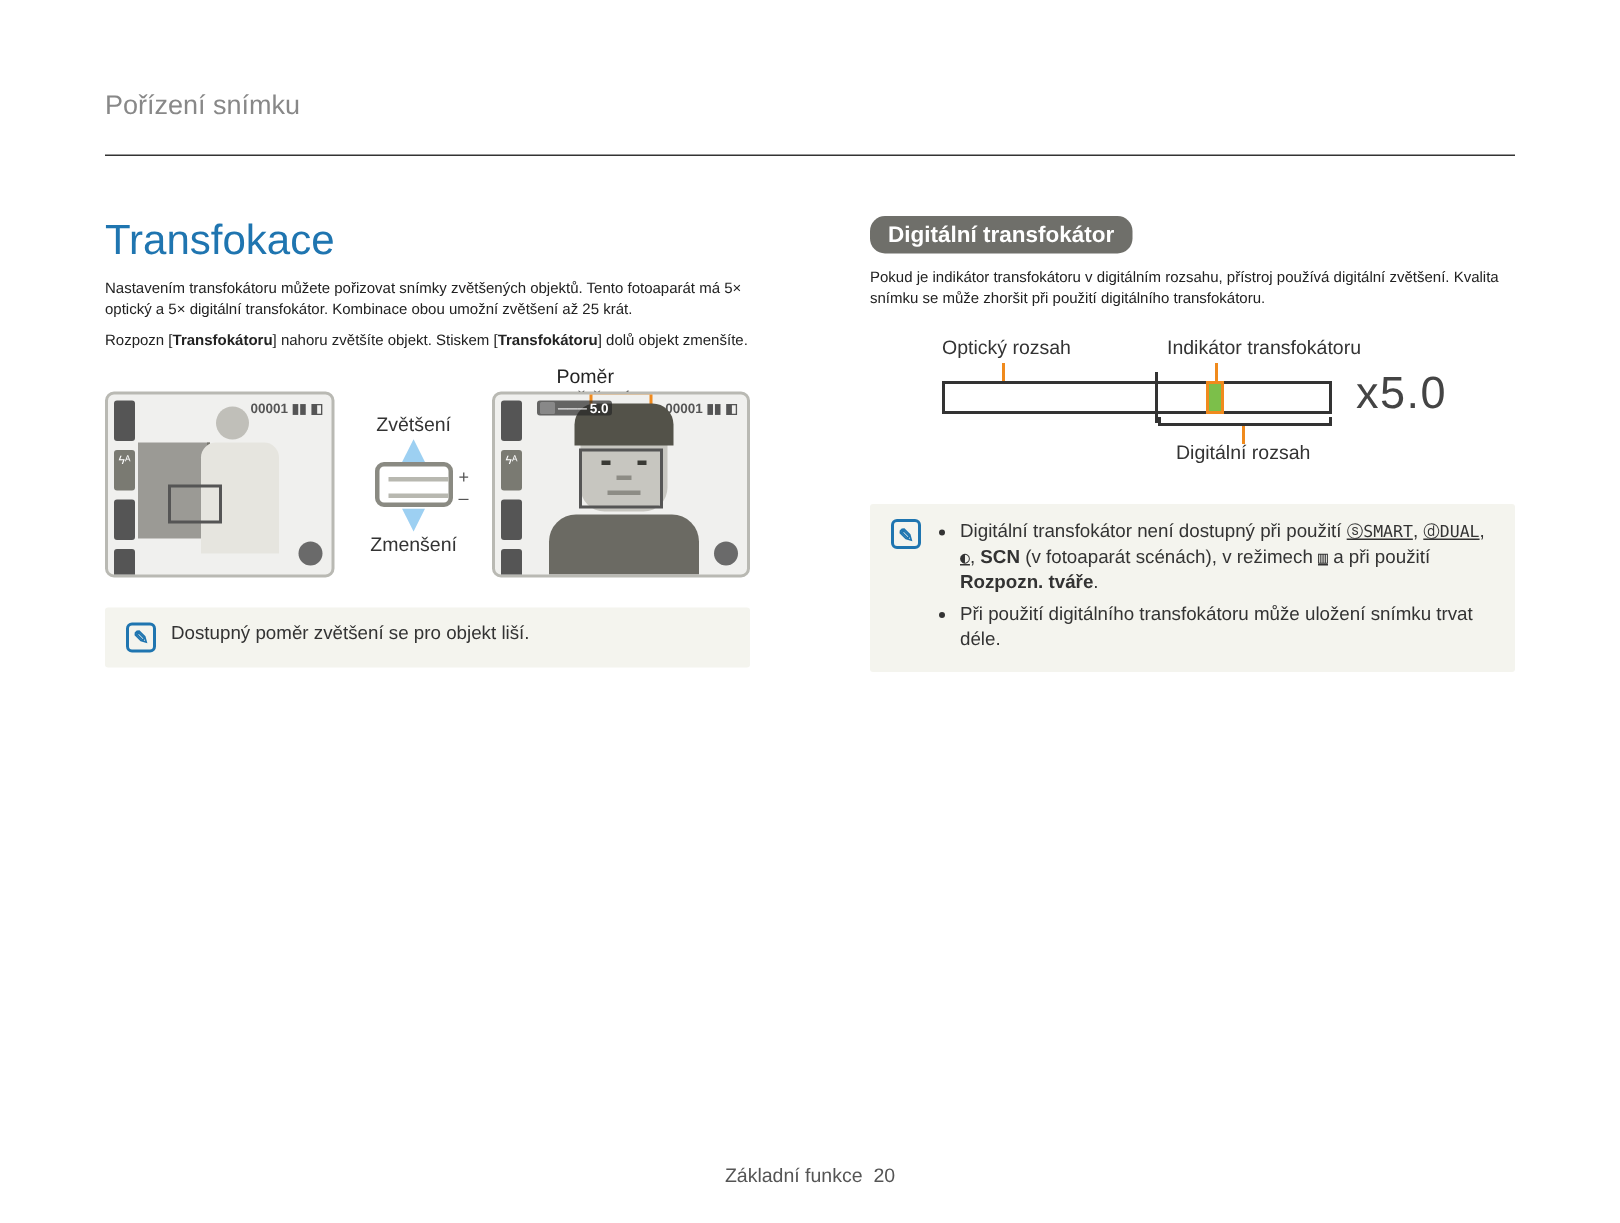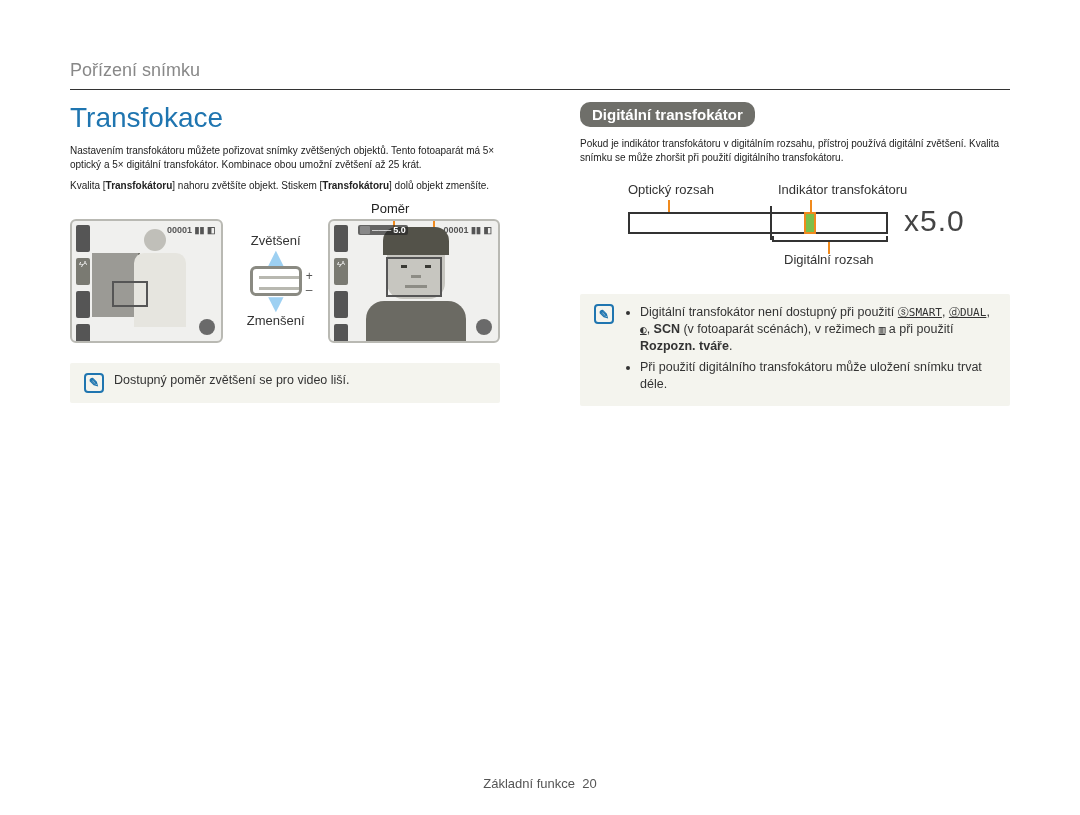--- a/index.html
+++ b/index.html
@@ -9,22 +9,22 @@
     background: #fff;
     font-family: Arial, Helvetica, sans-serif;
     color: #222;
     position: relative;
     padding: 60px 70px 40px 70px;
   }
   .breadcrumb {
     color: #888;
     font-size: 18px;
     border-bottom: 1px solid #333;
-    padding-bottom: 8px;
-    margin-bottom: 12px;
+    padding-bottom: 22px;
+    margin-bottom: 40px;
   }
   .columns {
     display: flex;
     gap: 80px;
   }
   .col {
     flex: 1;
     min-width: 0;
   }
   .section-title {
@@ -216,21 +216,21 @@
 <body>
 
 <div class="breadcrumb">Pořízení snímku</div>
 
 <div class="columns">
 
   <div class="col">
     <div class="section-title">Transfokace</div>
     <p class="body-text">Nastavením transfokátoru můžete pořizovat snímky zvětšených objektů. Tento fotoaparát má 5× optický a 5× digitální transfokátor. Kombinace obou umožní zvětšení až 25 krát.</p>
     <p class="body-text">
-      <span>Kvalita [</span><b>Transfokátoru</b><span>] nahoru zvětšíte objekt. Stiskem [</span><b>Transfokátoru</b><span>] dolů objekt zmenšíte.</span>
+      <span>Rozpozn [</span><b>Transfokátoru</b><span>] nahoru zvětšíte objekt. Stiskem [</span><b>Transfokátoru</b><span>] dolů objekt zmenšíte.</span>
     </p>
 
     <div class="zoom-row" style="margin-top:26px;">
 
       <div class="screen-box">
         <div class="icon-col">
           <div class="icon-square"></div>
           <div class="icon-square" style="background:#7a7a72; font-size:8px; color:#fff; text-align:center; line-height:14px;">ϟᴬ</div>
           <div class="icon-square"></div>
           <div class="icon-square"></div>
@@ -286,21 +286,21 @@
             <div class="shoulders"></div>
           </div>
           <div class="focus-box2"></div>
           <div class="corner-icon"></div>
         </div>
       </div>
     </div>
 
     <div class="notebox">
       <div class="note-icon">✎</div>
-      <div class="note-content">Dostupný poměr zvětšení se pro video liší.</div>
+      <div class="note-content">Dostupný poměr zvětšení se pro objekt liší.</div>
     </div>
   </div>
 
   <div class="col">
     <div class="pill-heading">Digitální transfokátor</div>
     <p class="body-text">Pokud je indikátor transfokátoru v digitálním rozsahu, přístroj používá digitální zvětšení. Kvalita snímku se může zhoršit při použití digitálního transfokátoru.</p>
 
     <div class="zoom-diagram">
       <div class="diagram-label" style="top:0; left:0;">Optický rozsah</div>
       <div class="diagram-label" style="top:0; left:150px;">Indikátor transfokátoru</div>

